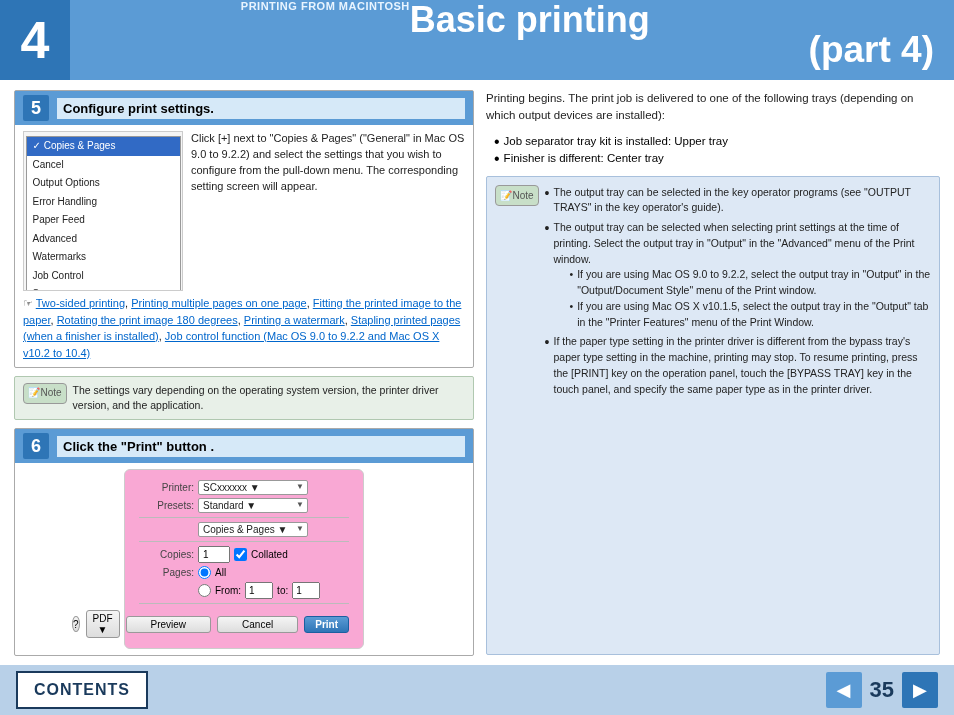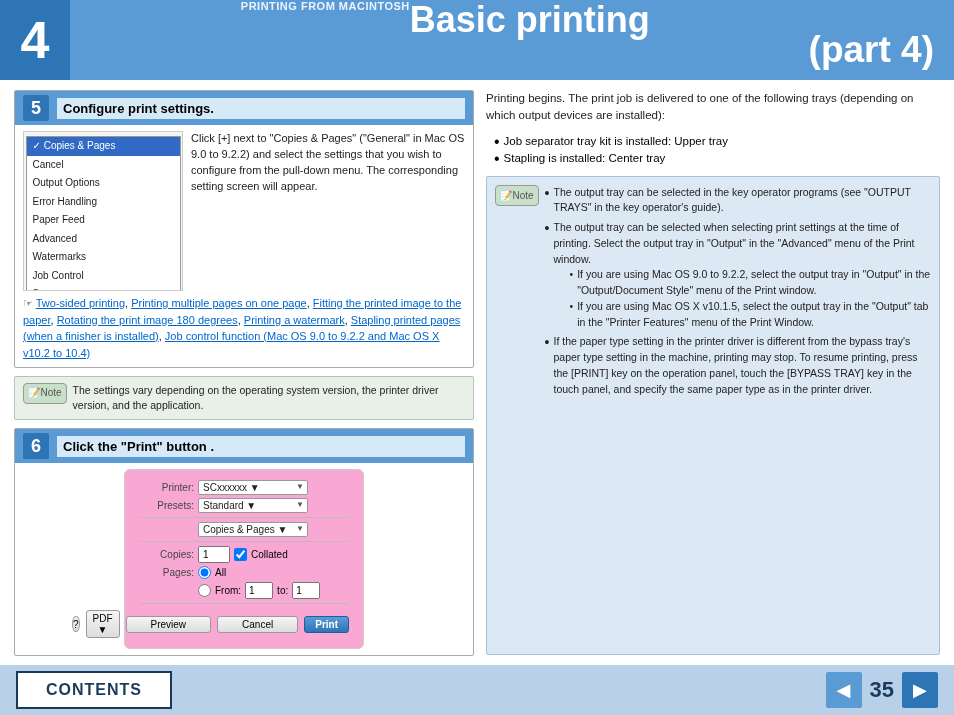--- a/index.html
+++ b/index.html
@@ -349,21 +349,21 @@
       background: #b8d0e8;
       display: flex;
       align-items: center;
       padding: 0 16px;
     }
     .footer-contents {
       font-size: 16px;
       font-weight: bold;
       color: #1a3a5c;
       letter-spacing: 1px;
-      padding: 8px 28px;
+      padding: 8px 16px;
       border: 2px solid #1a3a5c;
       background: white;
     }
     .footer-nav {
       display: flex;
       gap: 8px;
       margin-left: auto;
       align-items: center;
     }
     .page-num {
@@ -505,21 +505,21 @@
 
     <div class="right-text">Printing begins. The print job is delivered to one of the following trays (depending on which output devices are installed):</div>
 
     <div class="bullet-list">
       <div class="bullet-item">
         <span class="bullet-dot">•</span>
         <span>Job separator tray kit is installed: Upper tray</span>
       </div>
       <div class="bullet-item">
         <span class="bullet-dot">•</span>
-        <span>Stapling is installed: Center tray</span>
+        <span>Finisher is different: Center tray</span>
       </div>
     </div>
 
     <div class="right-note-box">
       <div class="note-icon">📝Note</div>
       <div class="right-note-content">
         <div class="right-bullet">
           <span class="right-bullet-dot">•</span>
           <span>The output tray can be selected in the key operator programs (see "OUTPUT TRAYS" in the key operator's guide).</span>
         </div>

